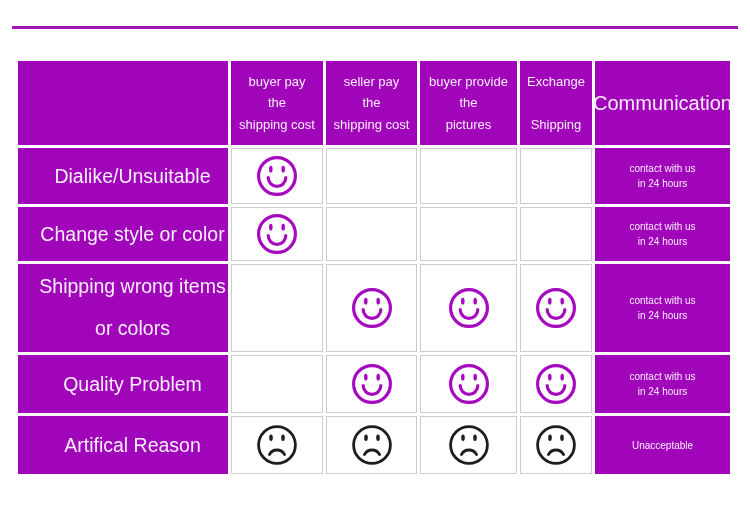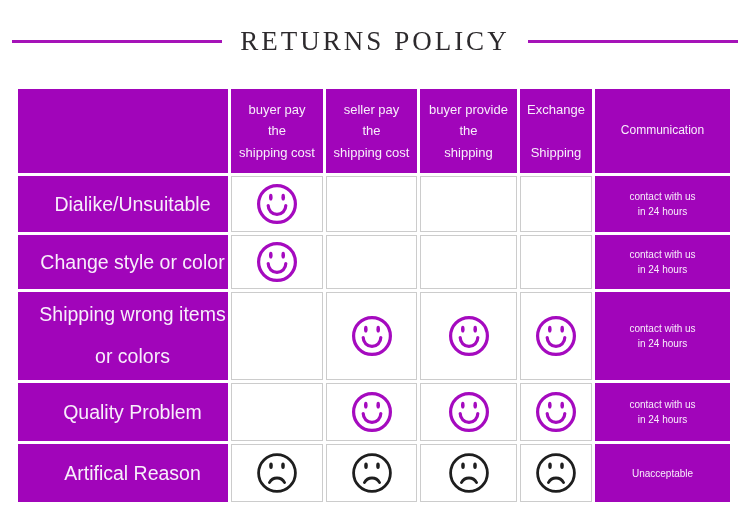--- a/index.html
+++ b/index.html
@@ -33,47 +33,46 @@
     width: 697px;
   }
   .cell {
     display: flex; flex-direction: column;
     align-items: center; justify-content: center;
     text-align: center;
   }
   .purple { background: var(--purple, #A105BA); color: var(--cell-text, #F8EEFB); }
   .blank  { background: #ffffff; border: 1px solid var(--grid-border, #CCCCCC); }
   .hdr { font-size: 13px; line-height: 1.62; }
-  .hdr-comm { font-size: 12px; line-height: 1.3; }
+  .hdr-comm { font-size: 20px; line-height: 1.3; }
   .rowlabel { font-size: 19.5px; padding-left: 19px; }
   .rowlabel.tall { line-height: 2.15; }
   .comm { font-size: 10px; line-height: 1.5; }
   .pre { white-space: pre-line; }
   svg.face { width: 44px; height: 44px; display: block; }
 </style>
 </head>
 <body>
 
 <div class="title-row">
   <span class="rule"></span>
-  <h1 class="title">RETURNS POLICY</h1>
   <span class="rule"></span>
 </div>
 
 <div class="policy-grid" id="policy-grid">
     <div class="cell purple pre hdr"></div>
     <div class="cell purple pre hdr">buyer pay
 the
 shipping cost</div>
     <div class="cell purple pre hdr">seller pay
 the
 shipping cost</div>
     <div class="cell purple pre hdr">buyer provide
 the
-shipping</div>
+pictures</div>
     <div class="cell purple pre hdr">Exchange
 
 Shipping</div>
     <div class="cell purple pre hdr-comm">Communication</div>
     <div class="cell purple rowlabel pre">Dialike/Unsuitable</div>
     <div class="cell blank">
       <svg class="face" viewBox="0 0 44 44">
         <circle cx="22" cy="22" r="18.4" fill="none" stroke="#A50ABF" stroke-width="3.2"></circle>
         <ellipse cx="15.8" cy="15.2" rx="1.8" ry="3.4" fill="#A50ABF"></ellipse>
         <ellipse cx="28.2" cy="15.2" rx="1.8" ry="3.4" fill="#A50ABF"></ellipse>

